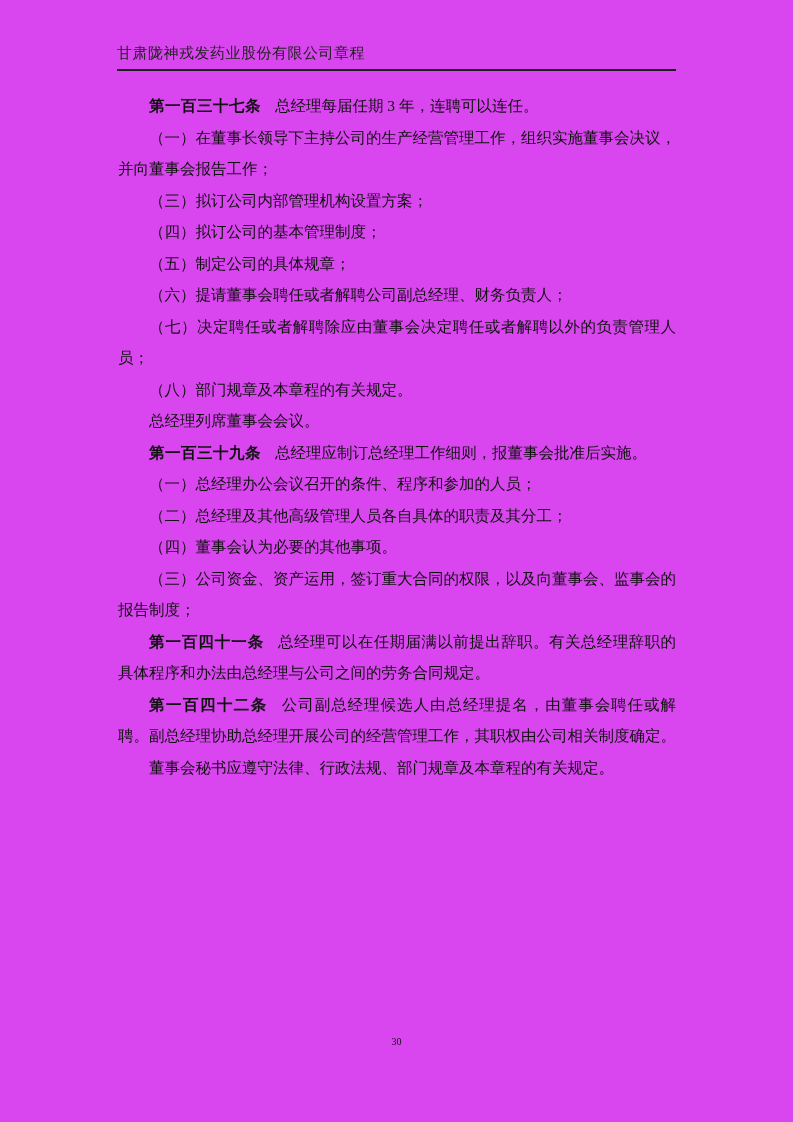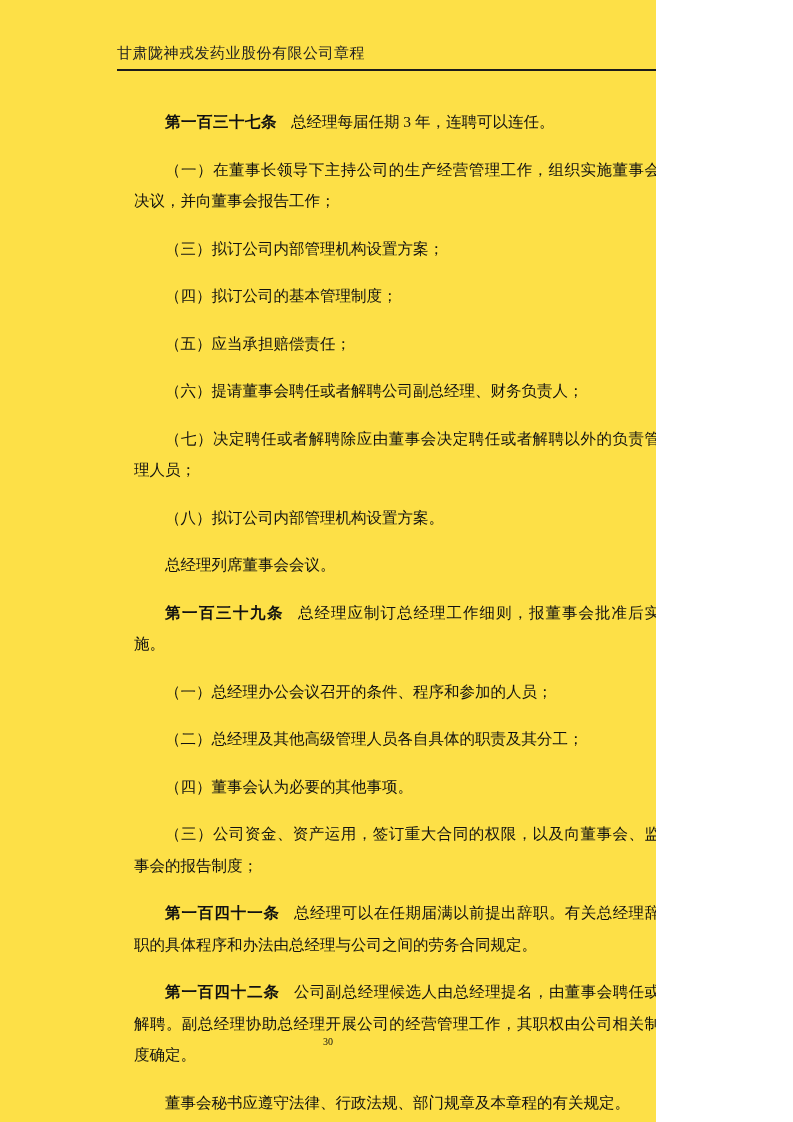--- a/index.html
+++ b/index.html
@@ -2,23 +2,23 @@
 <html><head>
 <meta charset="utf-8">
 <style>
   html, body {
     margin: 0;
     padding: 0;
     background: #ffffff;
   }
   .page {
     position: relative;
-    width: 656px;
+    width: 793px;
     height: 1122px;
-    background: #fde047;
+    background: #d946ef;
     font-family: "Liberation Serif", "DejaVu Serif", serif;
     color: #111111;
     overflow: hidden;
   }
   .header {
     position: absolute;
     left: 117px;
     top: 44px;
     width: 559px;
     font-size: 15px;
@@ -30,21 +30,21 @@
   .content {
     position: absolute;
     left: 118px;
     top: 90px;
     width: 558px;
     font-size: 15.5px;
     line-height: 31.5px;
     text-align: justify;
   }
   .content p {
-    margin: 16px;
+    margin: 0;
     padding: 0;
     text-indent: 2em;
   }
   .article-label {
     font-weight: 700;
     font-family: "Liberation Sans", "DejaVu Sans", sans-serif;
     margin-right: 0.9em;
     letter-spacing: 0.5px;
   }
   .footer {
@@ -64,24 +64,24 @@
 
   <div class="header">
     <span>甘肃陇神戎发药业股份有限公司章程</span>
   </div>
 
   <div class="content">
       <p><span class="article-label">第一百三十七条</span><span>总经理每届任期 3 年，连聘可以连任。</span></p>
       <p><span>（一）在董事长领导下主持公司的生产经营管理工作，组织实施董事会决议，并向董事会报告工作；</span></p>
       <p><span>（三）拟订公司内部管理机构设置方案；</span></p>
       <p><span>（四）拟订公司的基本管理制度；</span></p>
-      <p><span>（五）应当承担赔偿责任；</span></p>
+      <p><span>（五）制定公司的具体规章；</span></p>
       <p><span>（六）提请董事会聘任或者解聘公司副总经理、财务负责人；</span></p>
       <p><span>（七）决定聘任或者解聘除应由董事会决定聘任或者解聘以外的负责管理人员；</span></p>
-      <p><span>（八）拟订公司内部管理机构设置方案。</span></p>
+      <p><span>（八）部门规章及本章程的有关规定。</span></p>
       <p><span>总经理列席董事会会议。</span></p>
       <p><span class="article-label">第一百三十九条</span><span>总经理应制订总经理工作细则，报董事会批准后实施。</span></p>
       <p><span>（一）总经理办公会议召开的条件、程序和参加的人员；</span></p>
       <p><span>（二）总经理及其他高级管理人员各自具体的职责及其分工；</span></p>
       <p><span>（四）董事会认为必要的其他事项。</span></p>
       <p><span>（三）公司资金、资产运用，签订重大合同的权限，以及向董事会、监事会的报告制度；</span></p>
       <p><span class="article-label">第一百四十一条</span><span>总经理可以在任期届满以前提出辞职。有关总经理辞职的具体程序和办法由总经理与公司之间的劳务合同规定。</span></p>
       <p><span class="article-label">第一百四十二条</span><span>公司副总经理候选人由总经理提名，由董事会聘任或解聘。副总经理协助总经理开展公司的经营管理工作，其职权由公司相关制度确定。</span></p>
       <p><span>董事会秘书应遵守法律、行政法规、部门规章及本章程的有关规定。</span></p>
     </div>

